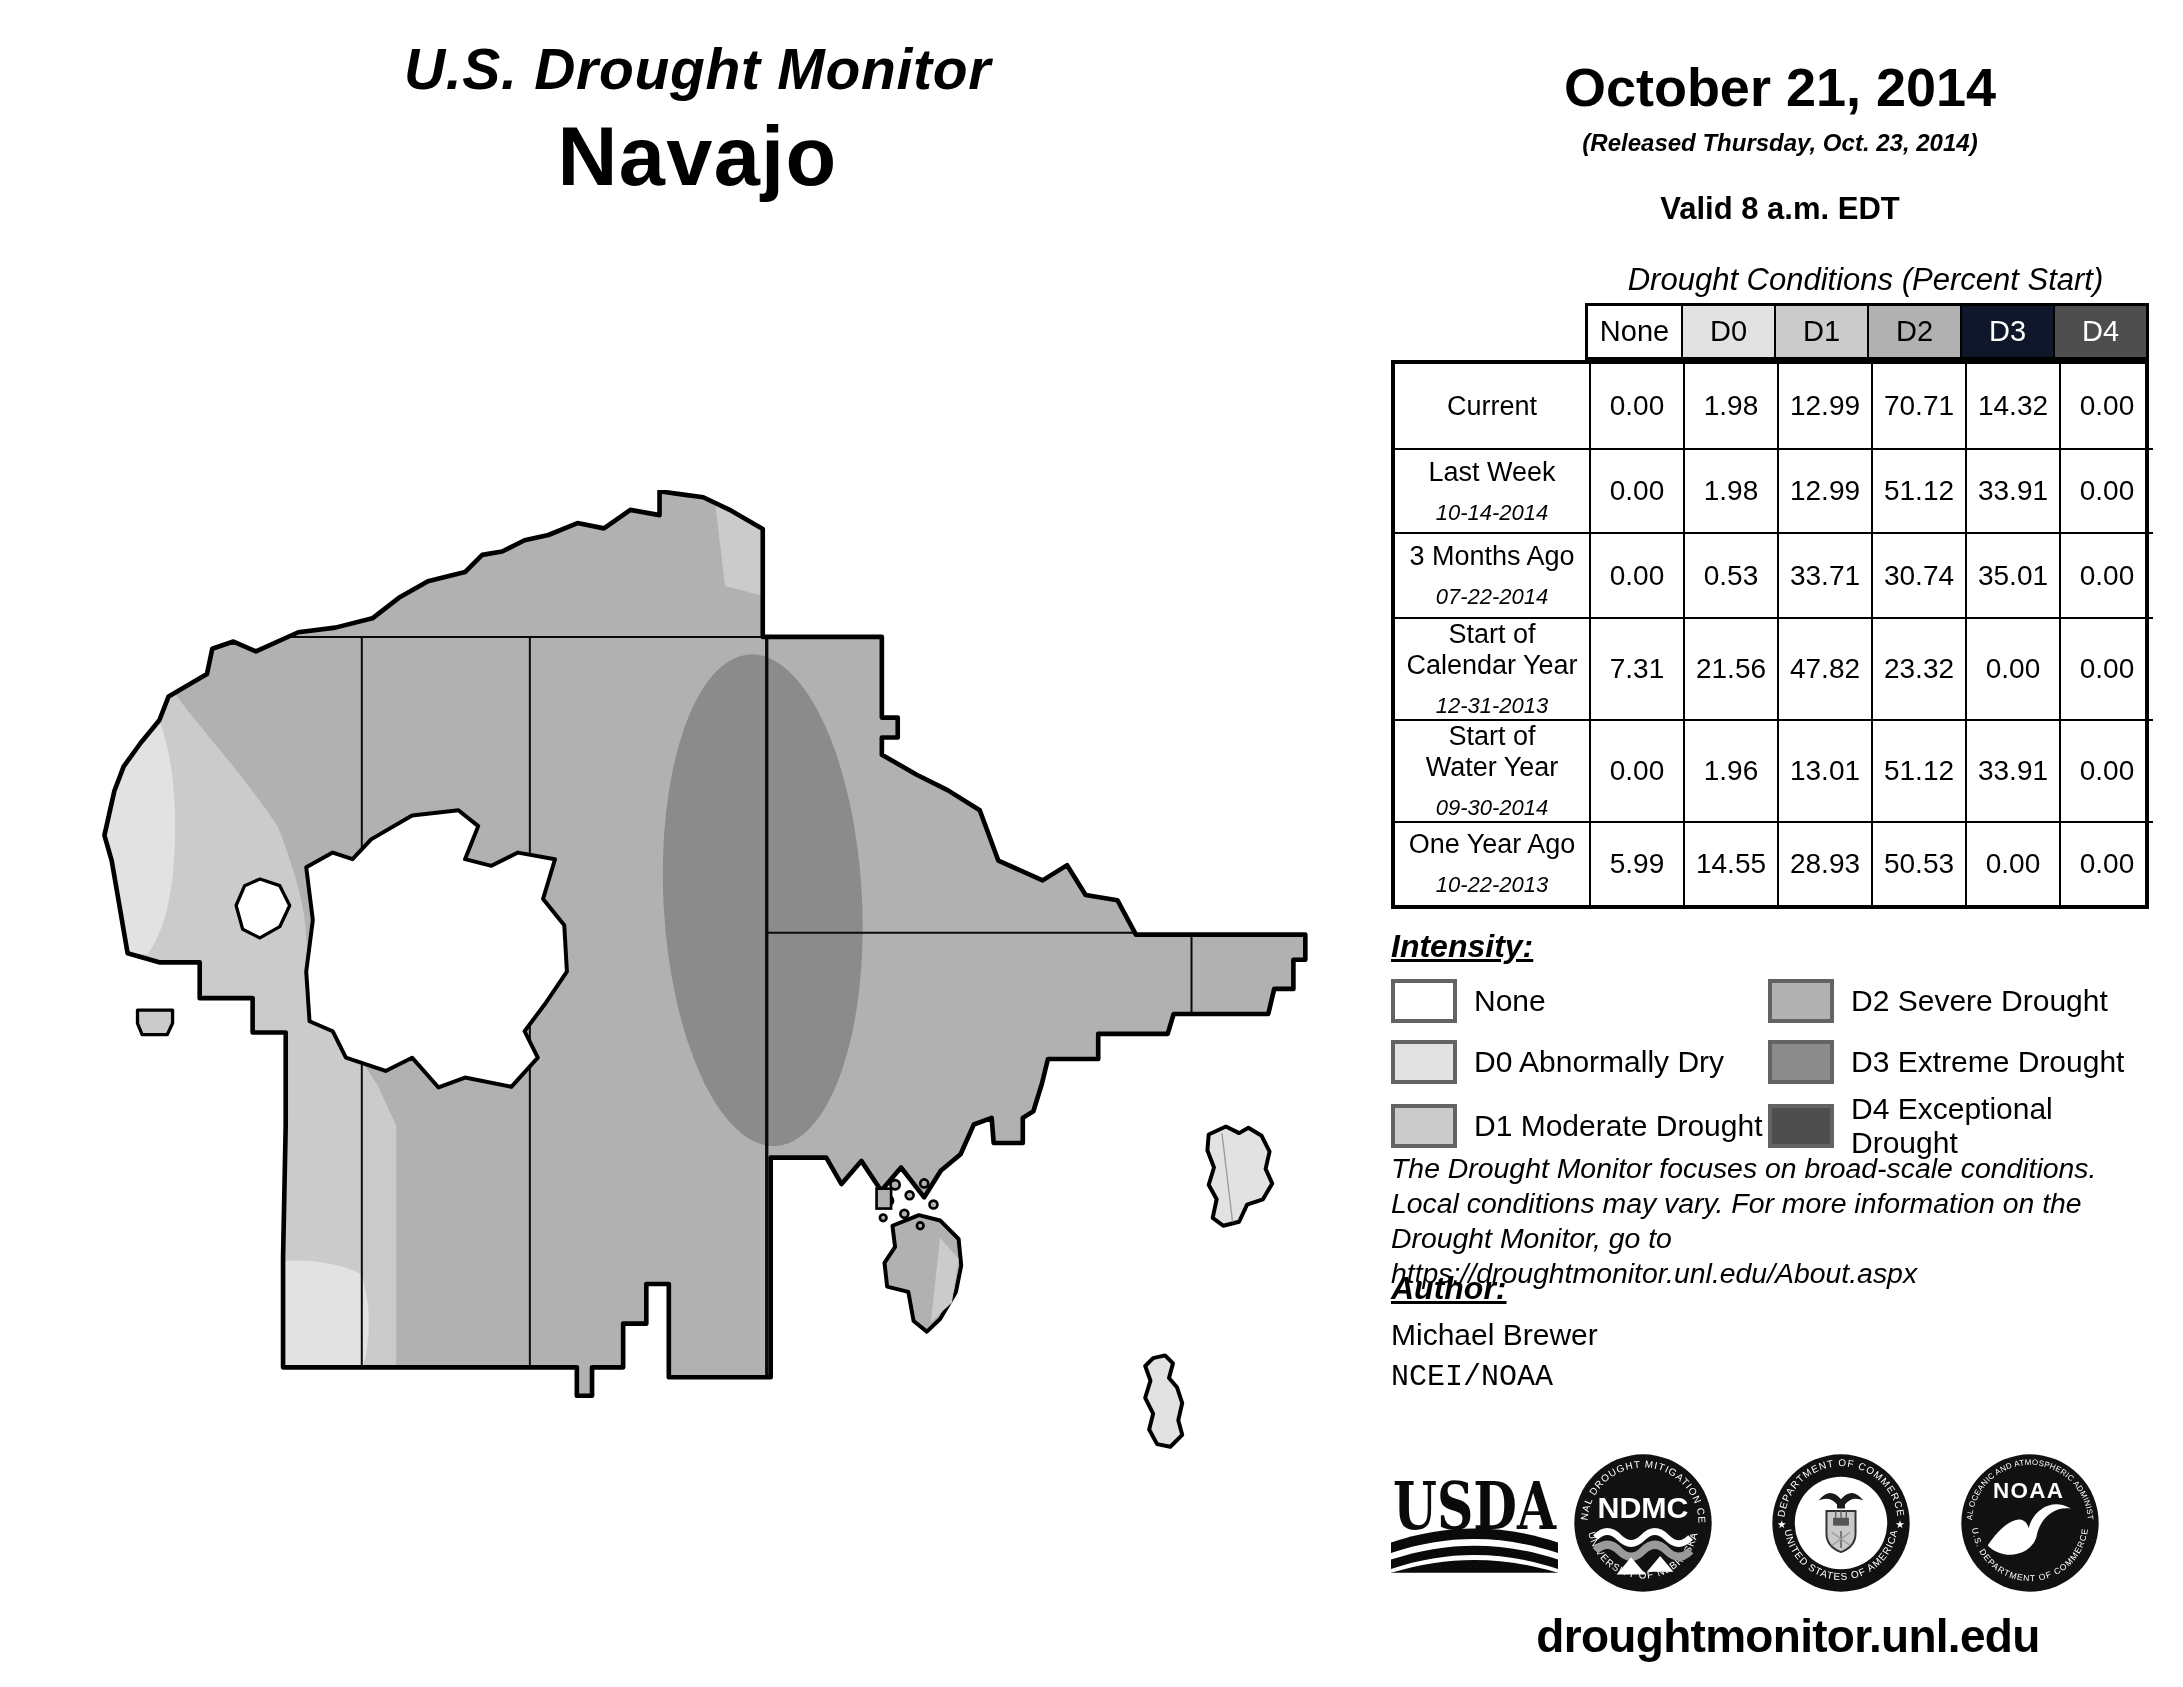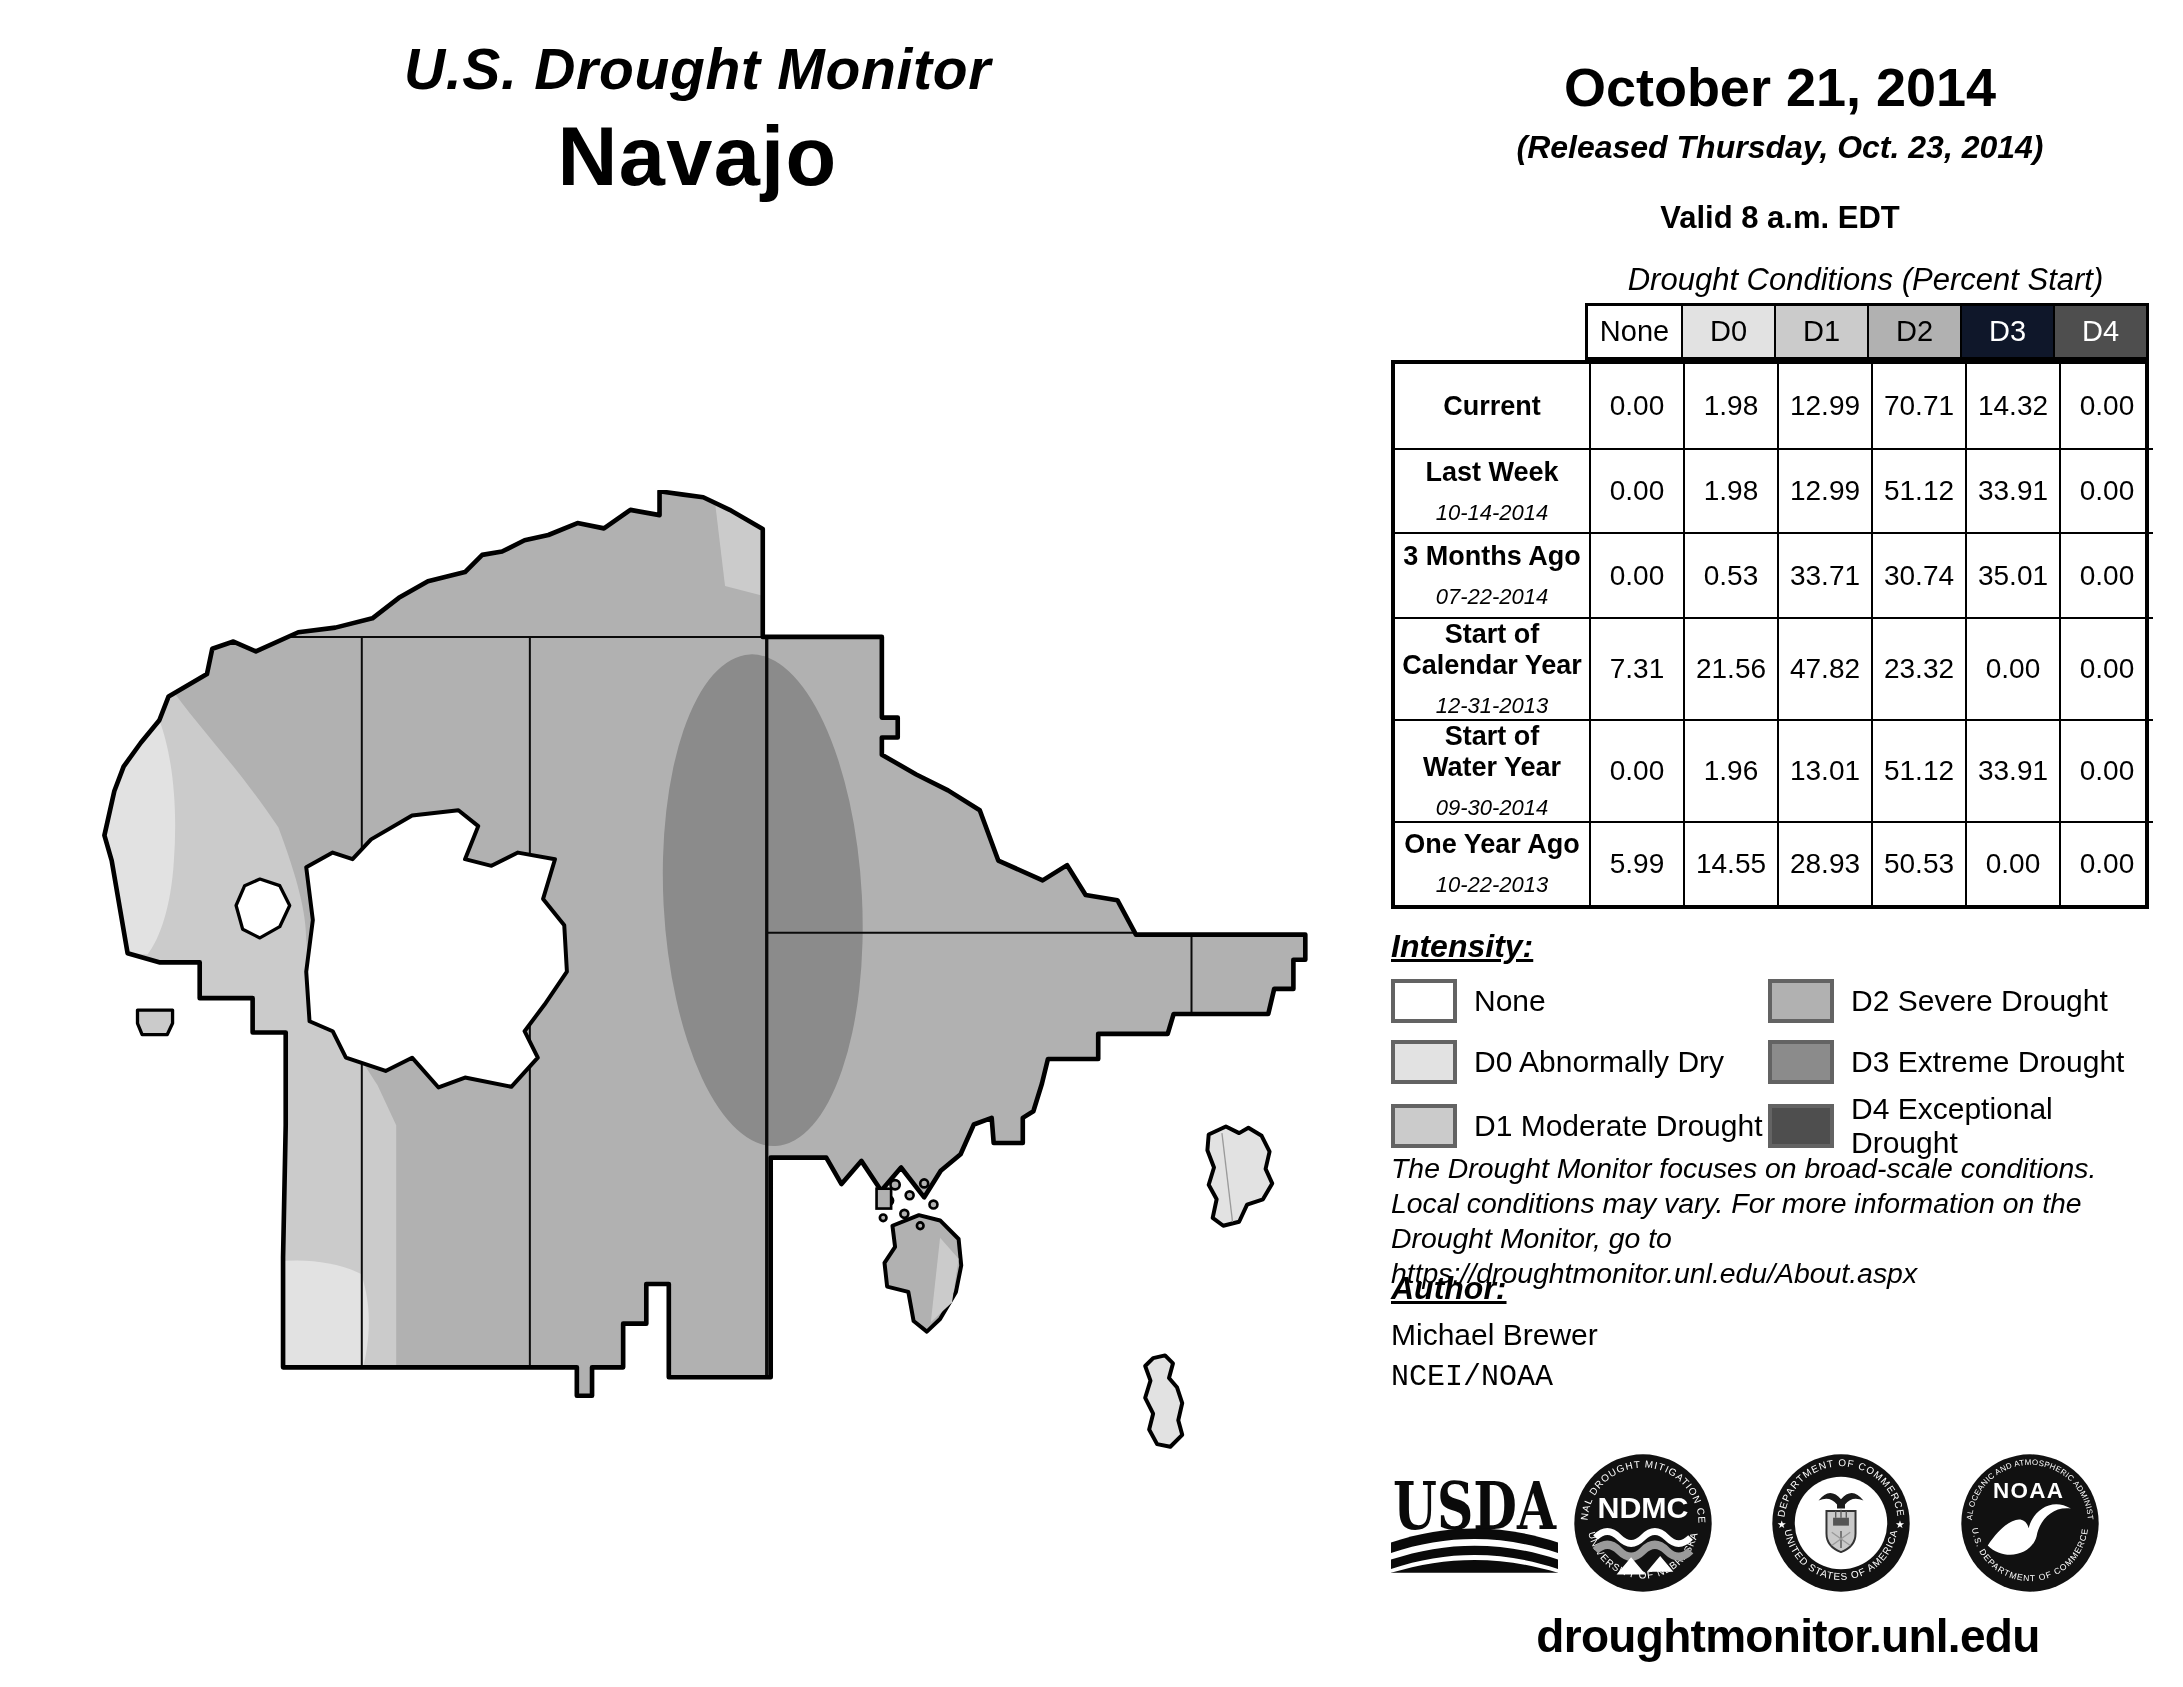--- a/index.html
+++ b/index.html
@@ -8,41 +8,41 @@
   .abs{position:absolute;}
 
   
   .title-block{left:218px;top:36px;width:959px;text-align:center;}
   .title-app{font-size:57px;font-weight:bold;font-style:italic;letter-spacing:0.7px;}
   .title-region{font-size:83px;font-weight:bold;margin-top:6.6px;letter-spacing:1.3px;}
 
   
   .head-block{left:1403px;top:56px;width:754px;text-align:center;}
   .head-date{font-size:54px;font-weight:bold;}
-  .head-released{font-size:32px;font-weight:bold;font-style:italic;margin-top:10.6px;}
+  .head-released{font-size:24px;font-weight:bold;font-style:italic;margin-top:10.6px;}
   .head-valid{font-size:31px;font-weight:bold;margin-top:34px;}
 
   
   .tbl-title{left:1561px;top:262px;width:609px;text-align:center;
              font-size:31px;font-style:italic;}
   .tbl-header{left:1585px;top:303px;width:564px;height:57px;
               display:grid;grid-template-columns:repeat(6,1fr);
               border:3.3px solid #000;box-sizing:border-box;background:#fff;}
   .th{display:flex;align-items:center;justify-content:center;
       font-size:29px;border-left:2.6px solid #000;}
   .th:first-child{border-left:none;}
   .tbl-body{left:1391px;top:360px;width:758px;height:549px;
             display:grid;grid-template-columns:194px repeat(6,94px);
             grid-auto-rows:1fr;border:4px solid #000;box-sizing:border-box;background:#fff;}
   .cell{display:flex;flex-direction:column;align-items:center;justify-content:center;
         border-left:2.6px solid #000;box-sizing:border-box;}
   .cell.first{border-left:none;}
   .cell.bt{border-top:2.6px solid #000;}
   .cell.val{font-size:28px;}
-  .lbl-line{font-size:27px;font-weight:bold;line-height:1.15;text-align:center;}
+  .lbl-line{font-size:27px;font-weight:normal;line-height:1.15;text-align:center;}
   .lbl-date{font-size:22px;font-style:italic;margin-top:12px;}
 
   
   .intensity-title{left:1391px;top:928px;font-size:32px;font-weight:bold;
                    font-style:italic;text-decoration:underline;}
   .legend{left:1391px;top:971px;width:767px;height:189px;
           display:grid;grid-template-rows:repeat(3,1fr);grid-template-columns:377px auto;
           grid-auto-flow:column;}
   .lg-item{display:flex;align-items:center;}
   .swatch{width:58px;height:36px;border:4px solid #636363;box-sizing:content-box;

